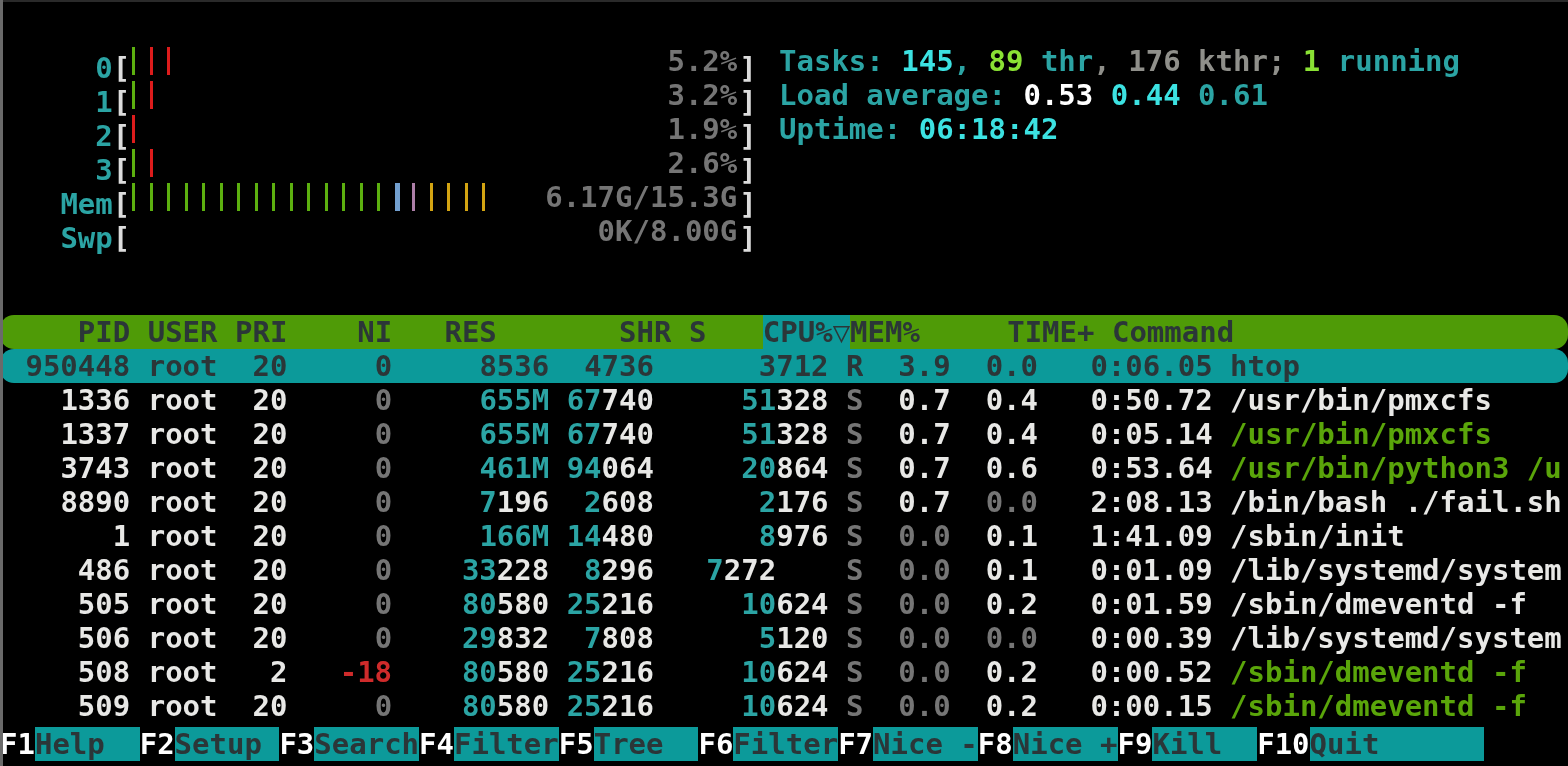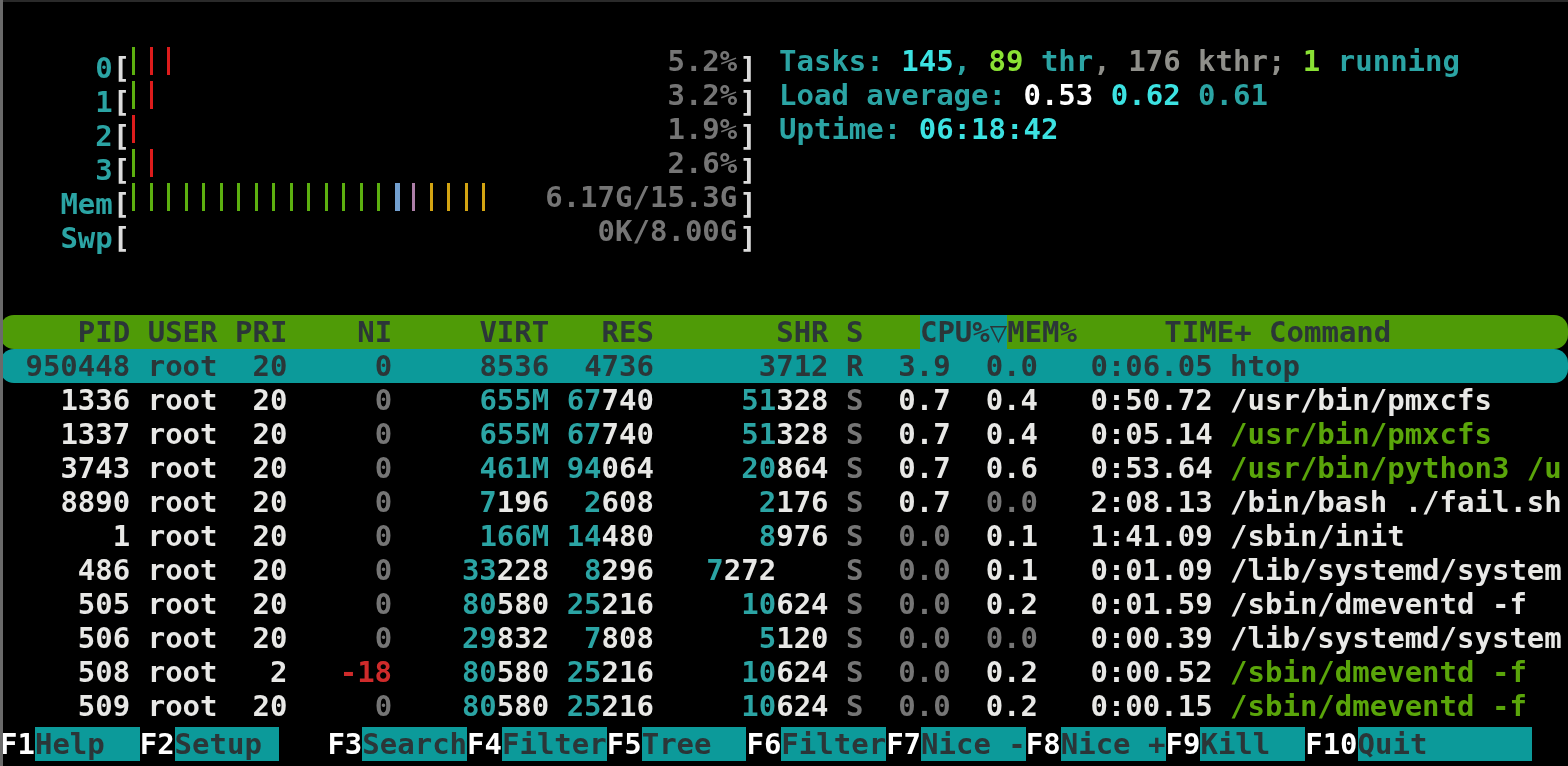--- a/index.html
+++ b/index.html
@@ -138,34 +138,33 @@
         <span class="mbar">
           <span class="ticks"></span>
           <span class="mval gy pre">0K/8.00G</span>
         </span>
         <span class="bracket">]</span>
       </div>
     </div>
 
   <div id="summary">
       <div class="sumline" style="top: 44px;"><span class="teal">Tasks: </span><span class="cyb">145</span><span class="teal">, </span><span class="grb">89</span><span class="teal"> thr</span><span class="gyl">, </span><span class="gyl">176 kthr</span><span class="gyl">; </span><span class="grb">1</span><span class="teal"> running</span></div>
-      <div class="sumline" style="top: 78px;"><span class="teal">Load average: </span><span class="whb">0.53 </span><span class="cyb">0.62 </span><span class="teal">0.61</span></div>
+      <div class="sumline" style="top: 78px;"><span class="teal">Load average: </span><span class="whb">0.53 </span><span class="cyb">0.44 </span><span class="teal">0.61</span></div>
       <div class="sumline" style="top: 112px;"><span class="teal">Uptime: </span><span class="cyb">06:18:42</span></div>
     </div>
 
 
   <div class="abs" style="top:315px;left:0;width:1568px;" id="table">
       <div class="prow hdr-row">
         <span class="cell r" style="width: 122.22px;">PID</span>
         <span class="cell l" style="width: 17.46px;"></span>
         <span class="cell l" style="width: 87.3px;">USER</span>
         <span class="cell r" style="width: 52.38px;">PRI</span>
         <span class="cell l" style="width: 17.46px;"></span>
         <span class="cell r" style="width: 87.3px;">NI</span>
-        <span class="cell r" style="width: 157.14px;">VIRT</span>
         <span class="cell r" style="width: 104.76px;">RES</span>
         <span class="cell r" style="width: 174.6px;">SHR</span>
         <span class="cell l" style="width: 17.46px;"></span>
         <span class="cell c" style="width: 17.46px;">S</span>
         <span class="cell l" style="width: 17.46px;"></span>
         <span class="cell r sortbg" style="width: 69.84px; margin-left: 39px;">CPU%</span>
         <span class="cell l sortbg" style="width: 17.46px;">▽</span>
         <span class="cell l" style="width: 69.84px;">MEM%</span>
         <span class="cell l" style="width: 17.46px;"></span>
         <span class="cell r" style="width: 157.14px;">TIME+</span>
@@ -407,21 +406,21 @@
 
   <div class="fnbar" id="fnbar">
       <span style="display: inline-flex;">
         <span class="fnkey">F1</span>
         <span class="fnlabel">Help  </span>
       </span>
       <span style="display: inline-flex;">
         <span class="fnkey">F2</span>
         <span class="fnlabel">Setup </span>
       </span>
-      <span style="display: inline-flex; margin-left: 48px;">
+      <span style="display: inline-flex;">
         <span class="fnkey">F3</span>
         <span class="fnlabel">Search</span>
       </span>
       <span style="display: inline-flex;">
         <span class="fnkey">F4</span>
         <span class="fnlabel">Filter</span>
       </span>
       <span style="display: inline-flex;">
         <span class="fnkey">F5</span>
         <span class="fnlabel">Tree  </span>

